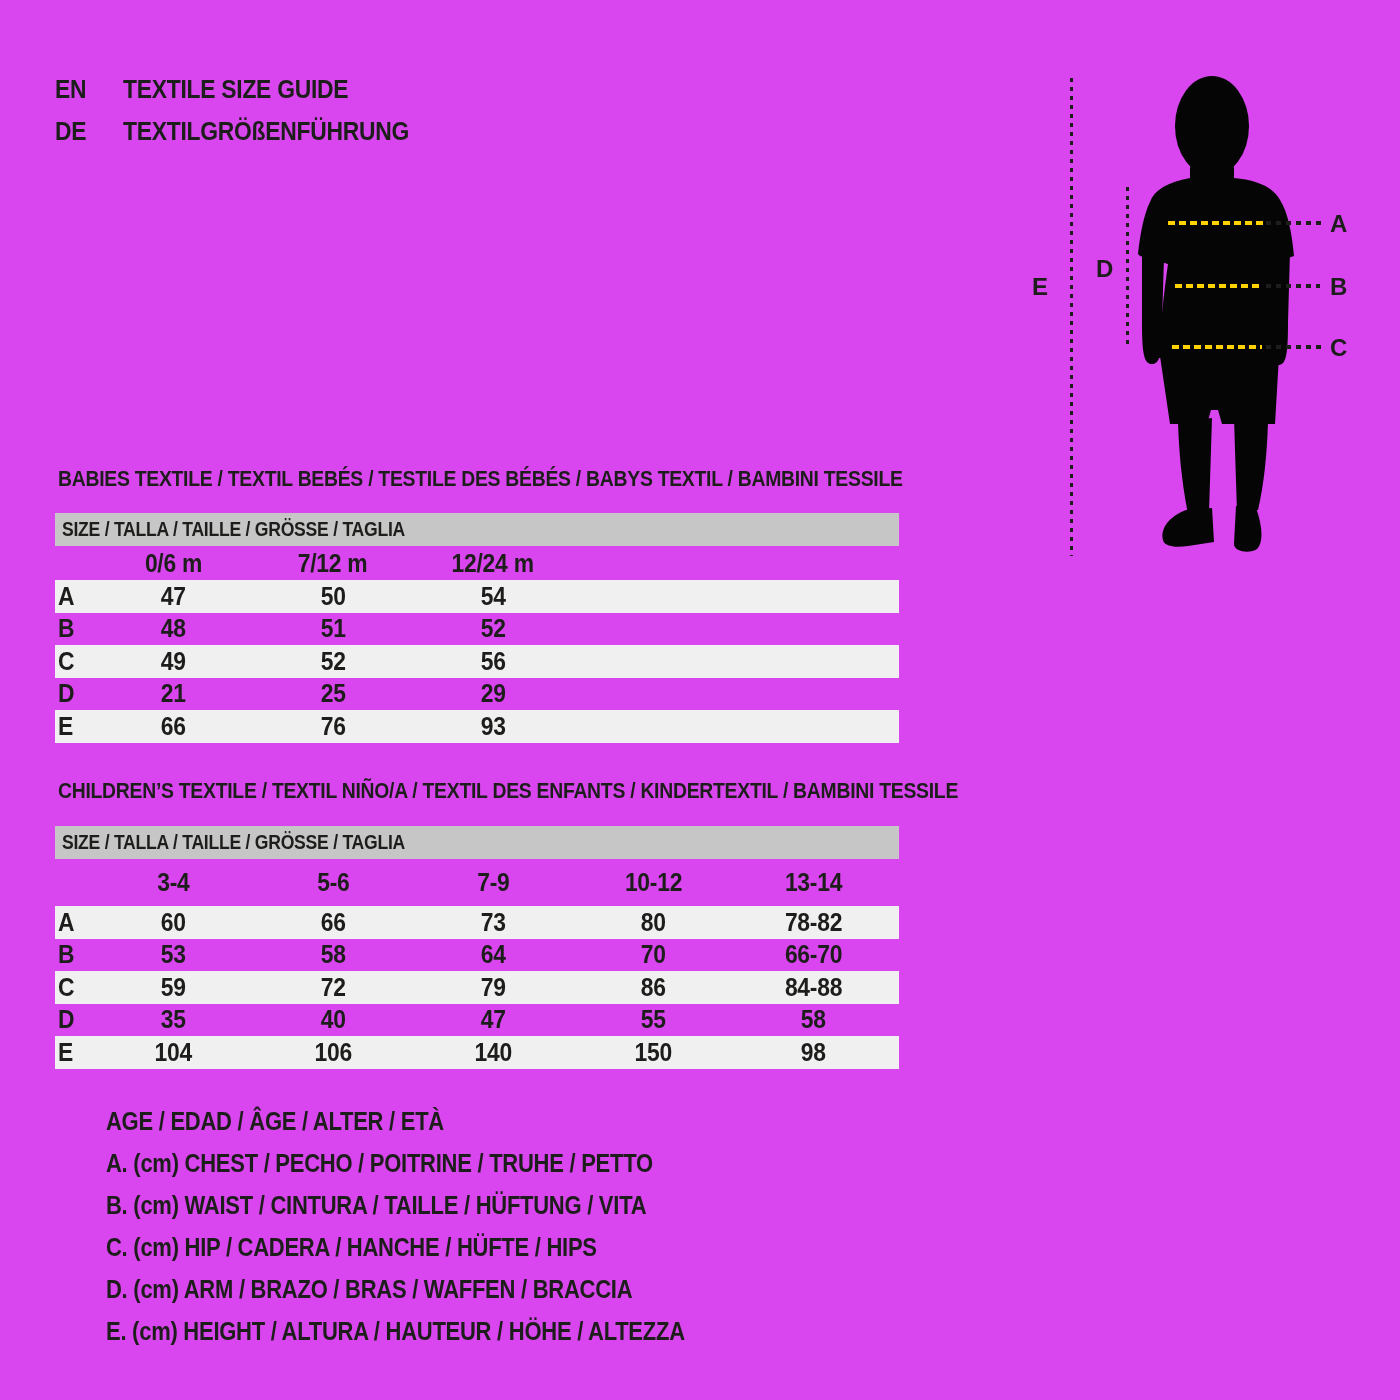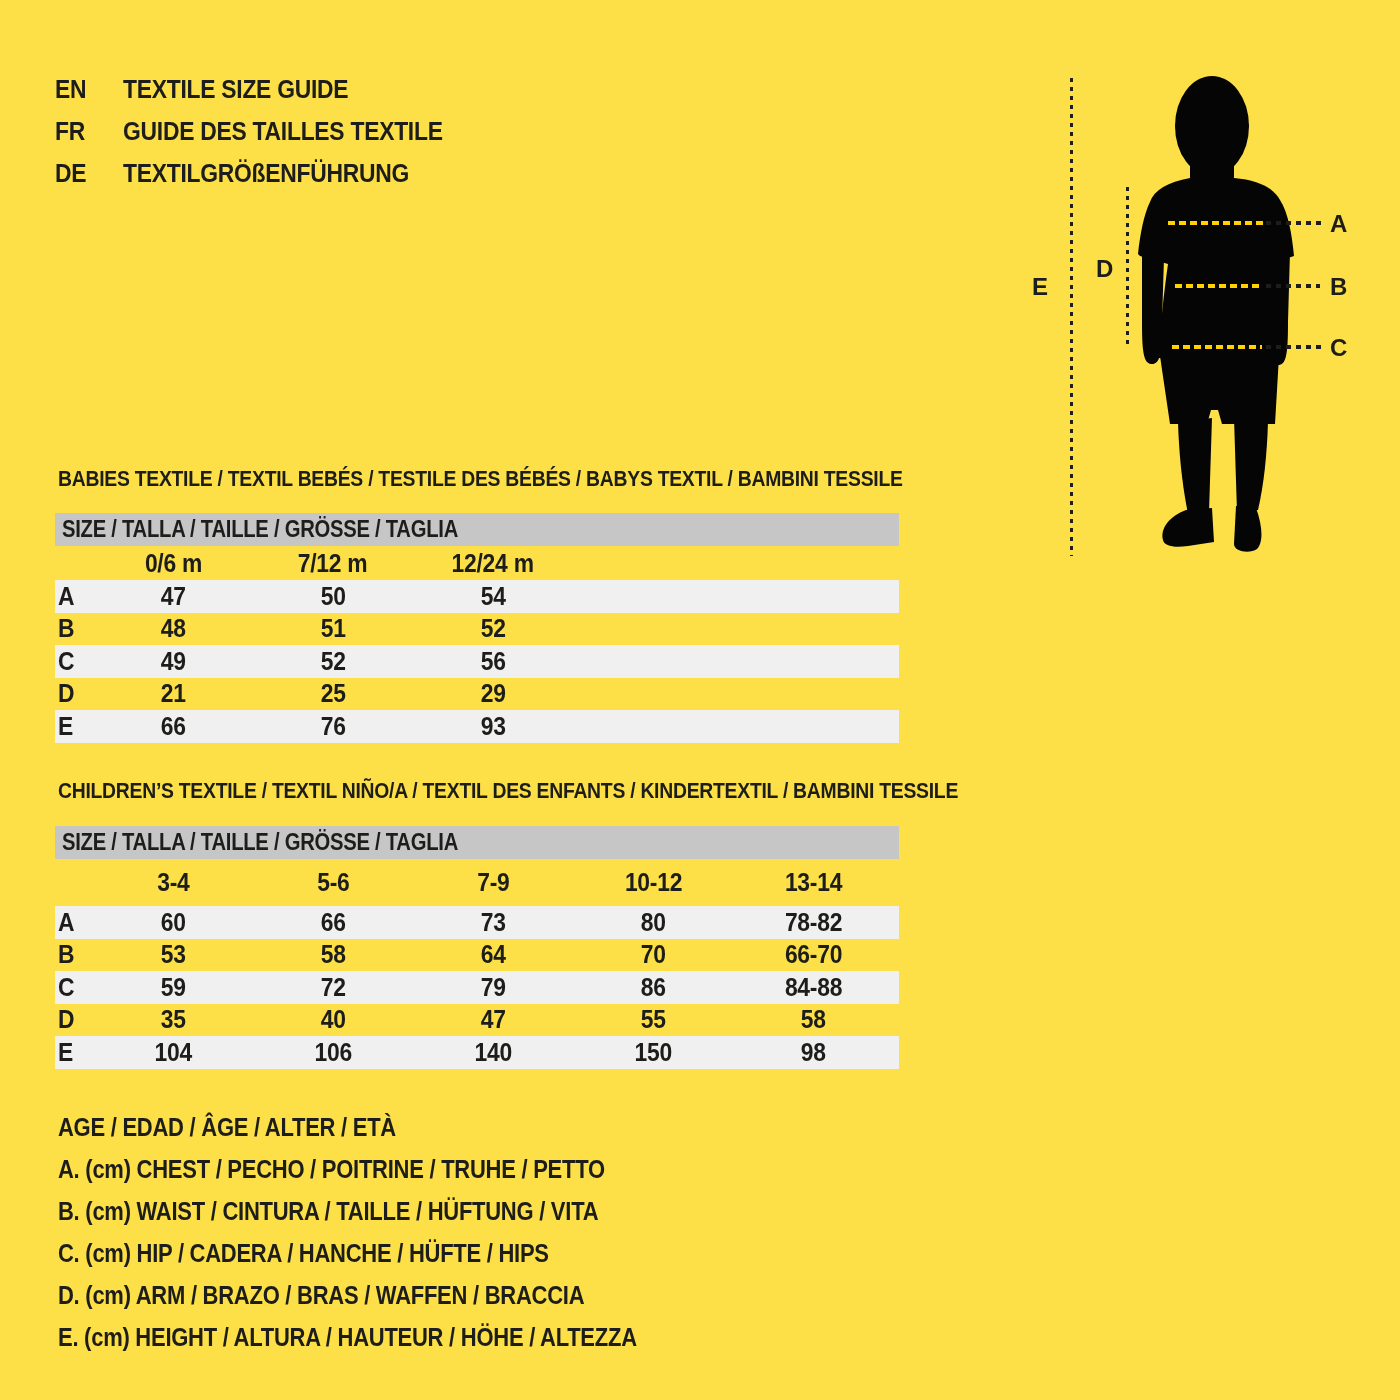--- a/index.html
+++ b/index.html
@@ -1,65 +1,61 @@
 <!DOCTYPE html>
 <html style="--text: #1d1d1b; --band-bg: #c6c6c6; --row-shade: #f0f0f0; --accent-yellow: #ffd200;"><head>
 <meta charset="utf-8">
 <style>
   html,body{margin:0;padding:0;background:#ffffff;}
   .page{
-    position:relative;width:1400px;height:1400px;background:#fde047;overflow:hidden;
+    position:relative;width:1400px;height:1400px;background:#d946ef;overflow:hidden;
     font-family:"Liberation Sans",sans-serif;color:var(--text,#1d1d1b);
     -webkit-font-smoothing:antialiased;
   }
   .abs{position:absolute;}
   
   .cn{display:inline-block;transform:scaleX(.88);transform-origin:0 50%;white-space:nowrap;letter-spacing:-.3px;}
   .cnc{display:inline-block;transform:scaleX(.88);transform-origin:50% 50%;white-space:nowrap;letter-spacing:-.3px;}
 
   
   .langs{left:55px;top:68px;width:620px;}
   .lang-row{height:42px;display:flex;align-items:center;font-size:26px;font-weight:700;}
   .lang-code{width:68px;flex:0 0 68px;}
   
   .sec-title{font-size:22px;font-weight:700;}
   
   .sizetable{width:844px;}
   .band{height:33px;background:var(--band-bg,#c6c6c6);display:flex;align-items:center;
-        padding-left:7px;box-sizing:border-box;font-size:23px;font-weight:700;}
+        padding-left:7px;box-sizing:border-box;font-size:20px;font-weight:700;}
   .trow{display:flex;align-items:center;width:100%;box-sizing:border-box;}
   .trow.headrow{height:34px;}
   .trow.datarow{height:32.5px;}
   .trow .lcell{width:35px;flex:0 0 35px;padding-left:3px;font-size:26px;font-weight:700;text-align:left;}
   .trow .cell{width:160px;flex:0 0 160px;text-align:center;font-size:26px;font-weight:700;}
   .shade{background:var(--row-shade,#f0f0f0);}
   
   .legend{left:58px;top:1100px;}
-  .legend-line{height:42px;display:flex;align-items:flex-end;font-size:25px;font-weight:700;}
+  .legend-line{height:42px;display:flex;align-items:center;font-size:25px;font-weight:700;margin-left:48px;}
   
   .vdots{width:3px;background-image:repeating-linear-gradient(180deg,var(--text,#1d1d1b) 0 4px,transparent 4px 9px);}
   .seg{position:absolute;height:4px;}
   .seg.yellow{background-image:repeating-linear-gradient(90deg,var(--accent-yellow,#ffd200) 0 7px,transparent 7px 11px);}
   .seg.dark{background-image:repeating-linear-gradient(90deg,var(--text,#1d1d1b) 0 5px,transparent 5px 10px);}
   .flabel{position:absolute;font-size:24px;font-weight:700;line-height:26px;}
   svg{display:block;}
 </style>
 </head>
 <body>
 
 <div class="page">
 
   <div class="abs langs">
     <div class="lang-row">
       <span class="lang-code"><span class="cn">EN</span></span>
       <span class="cn">TEXTILE SIZE GUIDE</span>
-    </div>
-    <div class="lang-row">
-      <span class="lang-code"><span class="cn">FR</span></span>
-      <span class="cn">GUIDE DES TAILLES TEXTILE</span>
     </div>
     <div class="lang-row">
       <span class="lang-code"><span class="cn">DE</span></span>
       <span class="cn">TEXTILGRÖßENFÜHRUNG</span>
     </div>
   </div>
 
   <div class="abs vdots" style="left:1070px;top:78px;height:478px;"></div>
   <span class="flabel" style="left:1032px;top:274px;">E</span>
 

